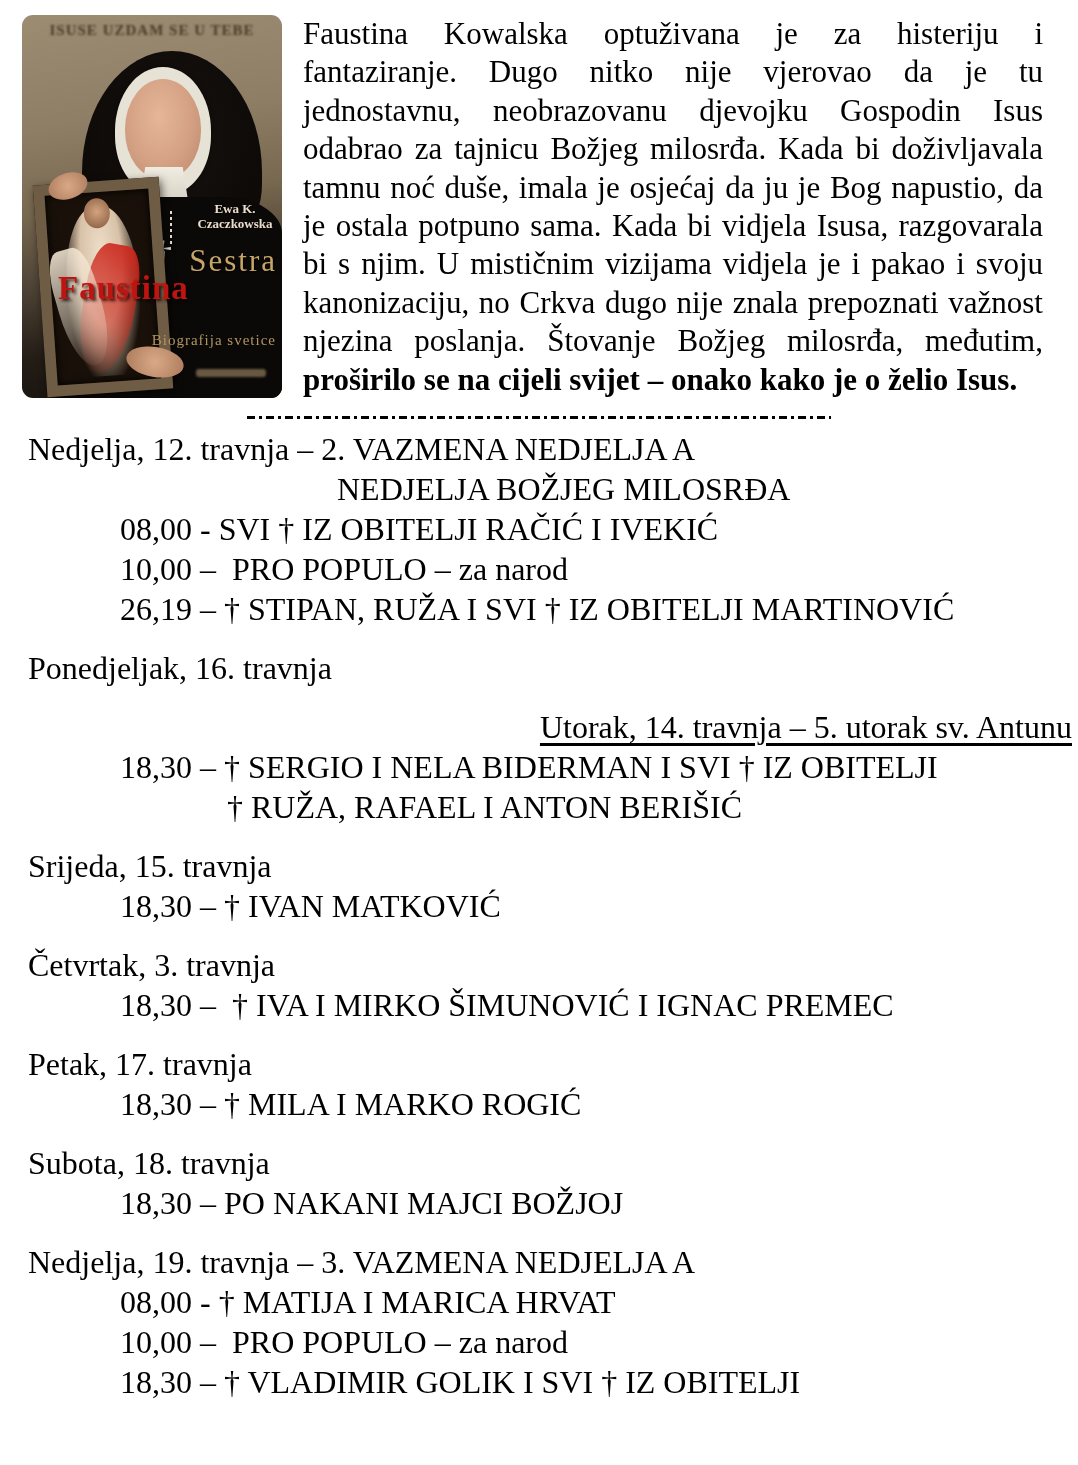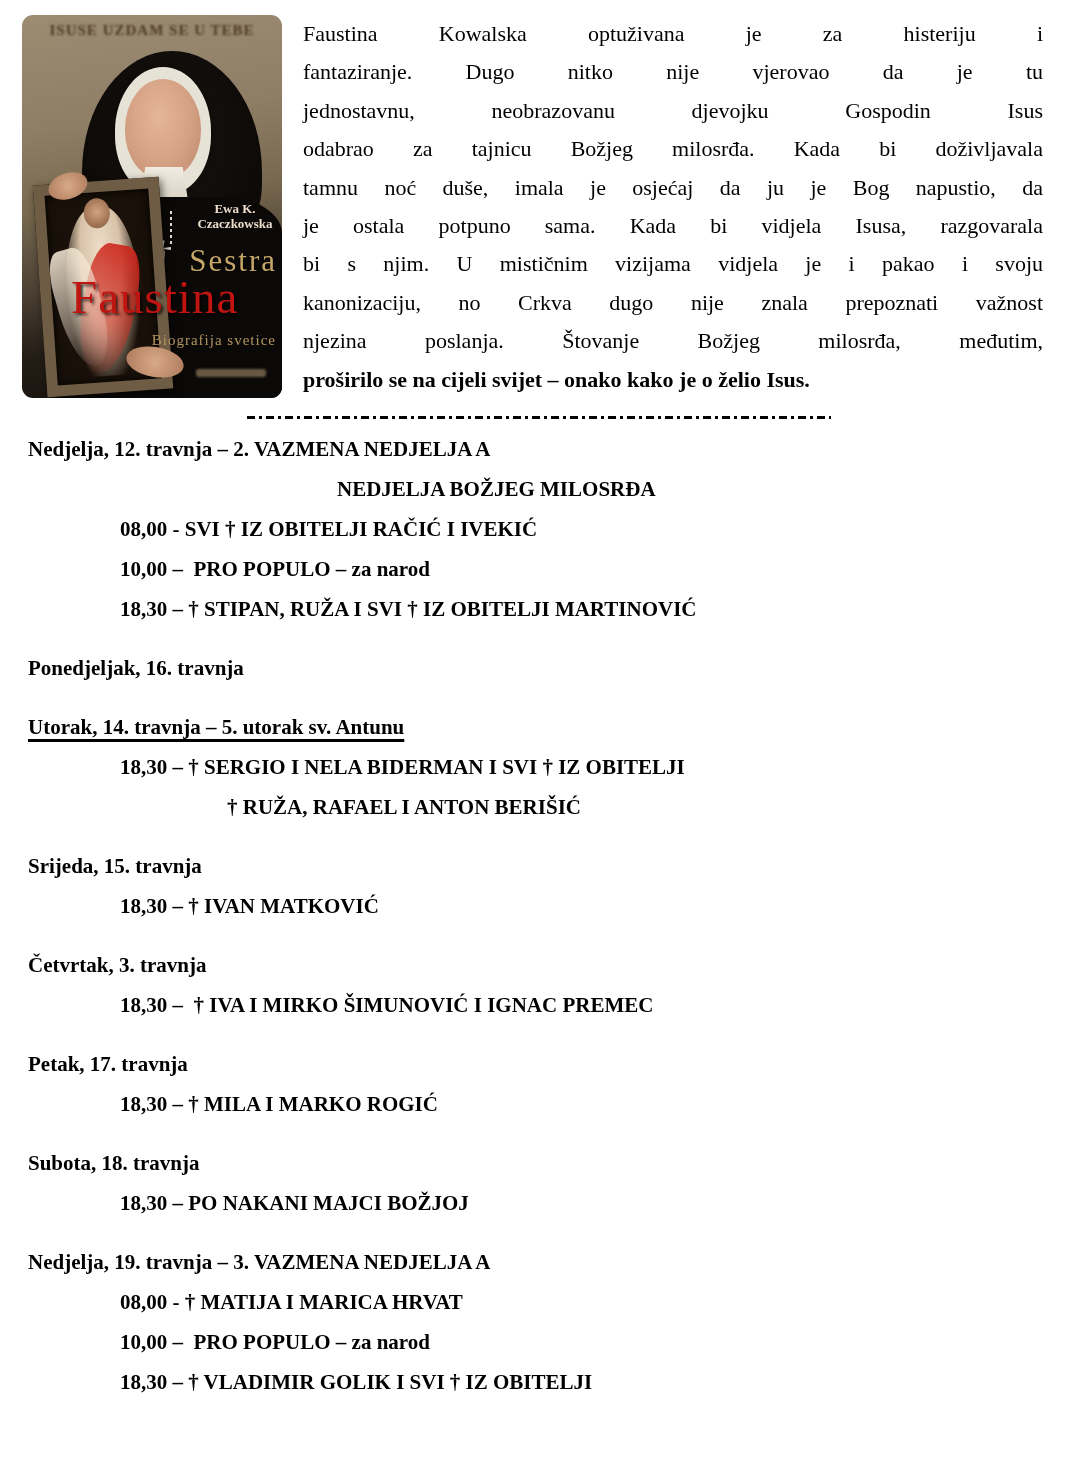--- a/index.html
+++ b/index.html
@@ -97,51 +97,51 @@
     text-align:center;font-size:13px;line-height:15px;font-weight:bold;
     color:#ecdccb;text-shadow:0 1px 2px rgba(0,0,0,.6);filter:blur(.3px);
   }
   .cover-series{
     position:absolute;right:5px;top:228px;
     font-size:31px;letter-spacing:2px;color:#c6a668;
     text-shadow:1px 1px 2px rgba(0,0,0,.7);filter:blur(.3px);
   }
   .cover-title{
     position:absolute;left:36px;top:255px;width:222px;
-    font-size:47px;font-weight:normal;color:#c01410;
+    font-size:33px;font-weight:bold;color:#c01410;
     letter-spacing:1px;
-    text-shadow:2px 2px 3px rgba(0,0,0,.75);filter:blur(.3px);margin-left:13px;
+    text-shadow:2px 2px 3px rgba(0,0,0,.75);filter:blur(.3px);
   }
   .cover-subtitle{
     position:absolute;right:6px;top:317px;
     font-size:15px;color:#b3955f;letter-spacing:1px;
     filter:blur(.4px);
     margin-left:21px;
   }
   .publisher-mark{
     position:absolute;right:16px;top:354px;width:70px;height:8px;
     background:#b49a72;opacity:.55;border-radius:3px;filter:blur(1.2px);
   }
 
   
-  .intro-text{margin-left:21px;width:740px;font-size:22px;line-height:38.4px;}
+  .intro-text{margin-left:21px;width:740px;font-size:31px;line-height:38.4px;}
   .intro-line{text-align:justify;text-align-last:justify;white-space:nowrap;}
   .intro-line.last{text-align-last:left;font-weight:bold;}
 
   
   .divider{
     position:absolute;top:416px;left:247px;width:584px;height:3px;
     background:repeating-linear-gradient(90deg,#000 0 8px,transparent 8px 12px,#000 12px 15px,transparent 15px 19px);
   }
 
   
-  .schedule{position:absolute;top:429px;left:28px;width:1044px;font-weight:bold;font-size:21px;line-height:40px;}
+  .schedule{position:absolute;top:429px;left:28px;width:1044px;font-weight:normal;font-size:32px;line-height:40px;}
   .block{margin-bottom:19px;}
   .day-header{white-space:pre;}
-  .day-header.underlined{text-decoration:underline;text-decoration-thickness:3px;text-underline-offset:5px;}
+  .day-header.underlined{text-decoration:underline;text-decoration-thickness:3px;text-underline-offset:5px;text-align:right;}
   .day-header2{padding-left:309px;white-space:pre;}
   .entry{padding-left:92px;white-space:pre;}
   .entry.cont{padding-left:199px;}
 </style>
 </head>
 <body>
 
 <div class="page">
 
   <div class="top-section">
@@ -188,21 +188,21 @@
   </div>
 
   <div class="divider"></div>
 
   <div class="schedule" id="schedule">
       <div class="block">
         <div class="day-header">Nedjelja, 12. travnja – 2. VAZMENA NEDJELJA A</div>
         <div class="day-header2">NEDJELJA BOŽJEG MILOSRĐA</div>
         <div class="entry">08,00 - SVI † IZ OBITELJI RAČIĆ I IVEKIĆ</div>
         <div class="entry">10,00 –  PRO POPULO – za narod</div>
-        <div class="entry">18,30 – † STIPAN, RUŽA I SVI † IZ OBITELJI MARTINOVIĆ</div>
+        <div class="entry">26,19 – † STIPAN, RUŽA I SVI † IZ OBITELJI MARTINOVIĆ</div>
       </div>
       <div class="block">
         <div class="day-header">Ponedjeljak, 16. travnja</div>
       </div>
       <div class="block">
         <div class="day-header underlined">Utorak, 14. travnja – 5. utorak sv. Antunu</div>
         <div class="entry">18,30 – † SERGIO I NELA BIDERMAN I SVI † IZ OBITELJI</div>
         <div class="entry cont">† RUŽA, RAFAEL I ANTON BERIŠIĆ</div>
       </div>
       <div class="block">

